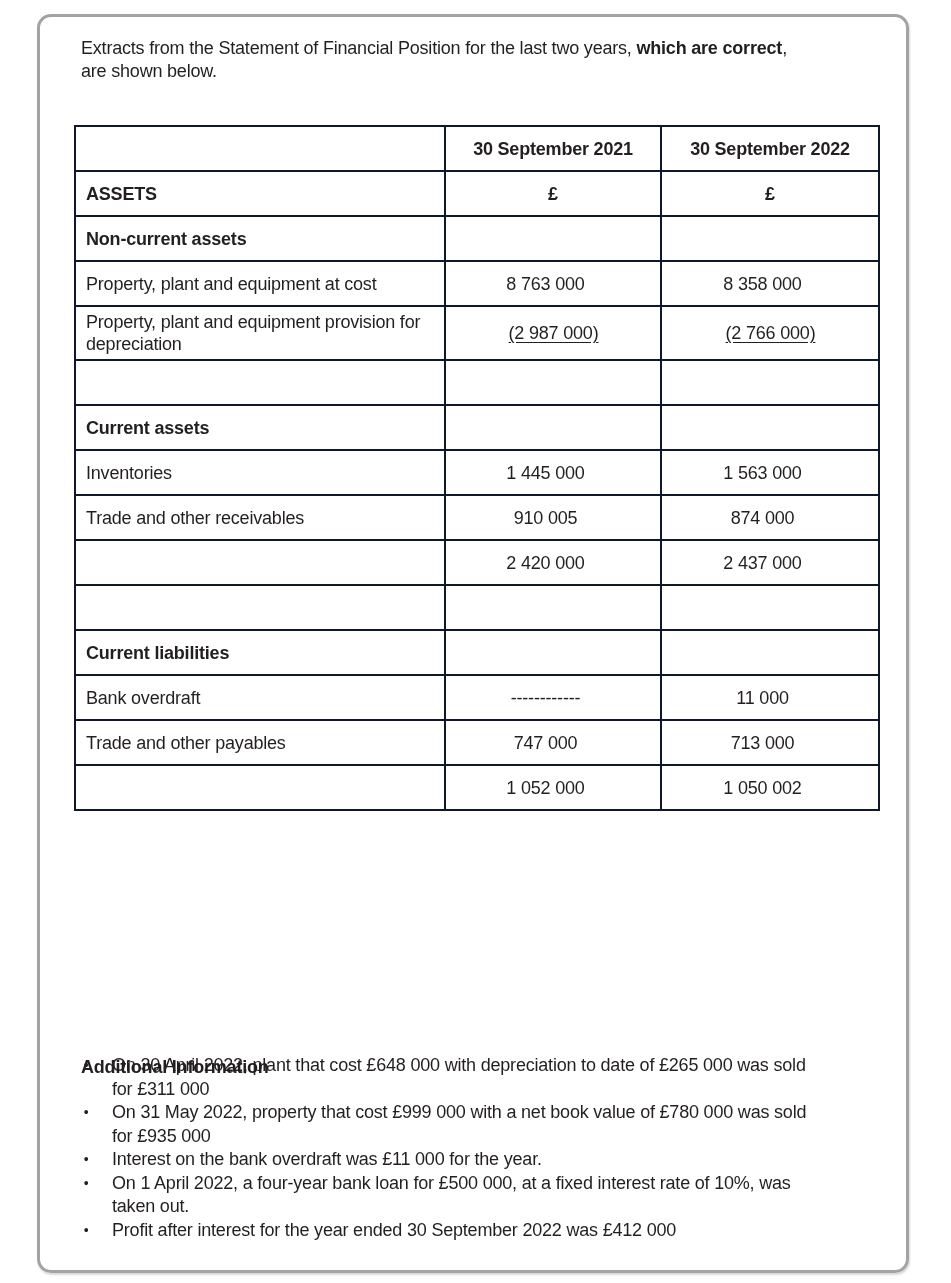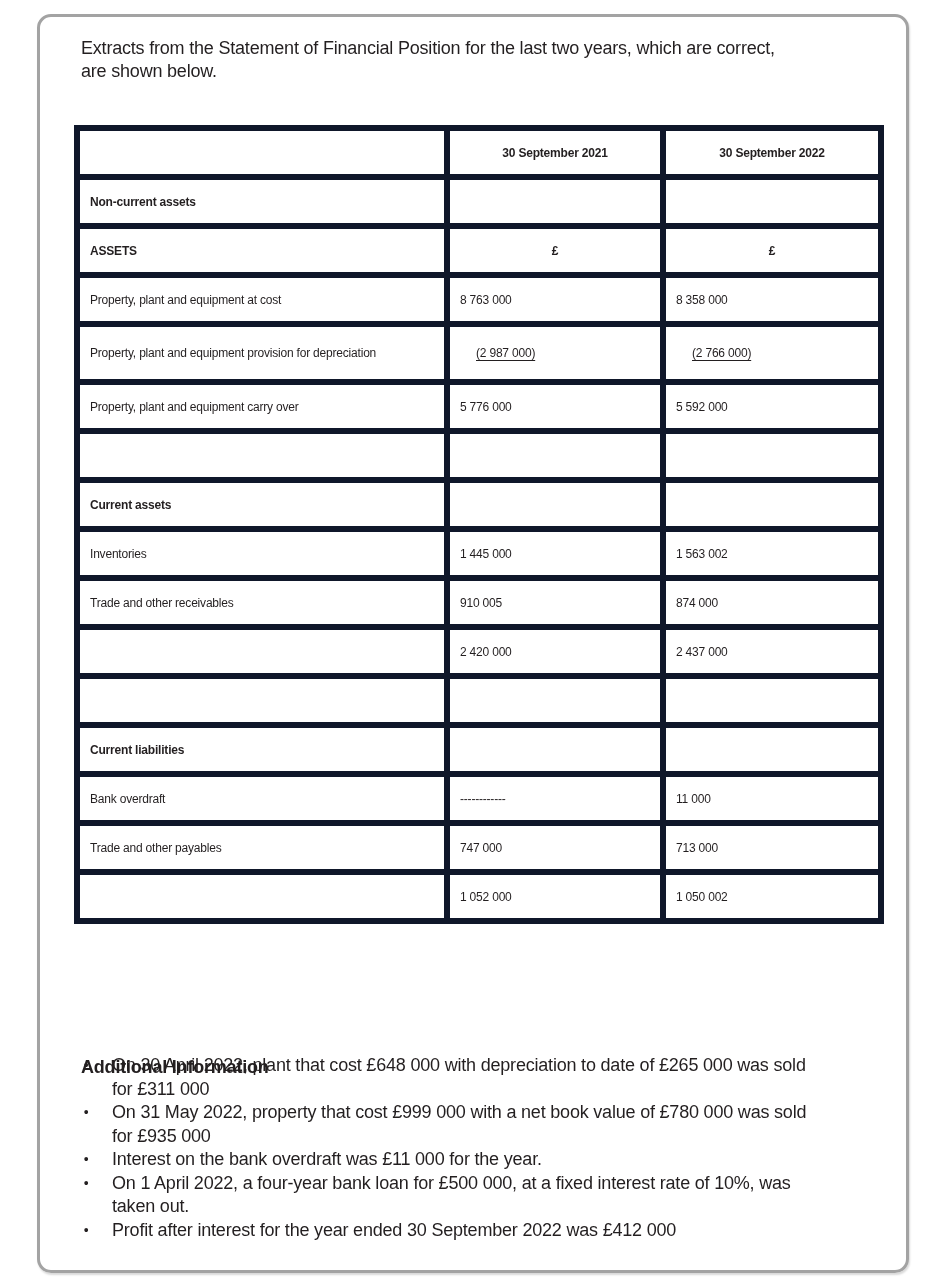--- a/index.html
+++ b/index.html
@@ -6,35 +6,35 @@
     body { width: 951px; height: 1283px; position: relative; font-family: "Liberation Sans", "DejaVu Sans", sans-serif; color: #231f20; }
     .frame {
       position: absolute; left: 37px; top: 14px; width: 872px; height: 1259px;
       border: 3px solid #a3a3a3; border-radius: 14px; box-sizing: border-box;
       box-shadow: 1px 2px 2px rgba(0,0,0,0.15);
     }
     .intro {
       position: absolute; left: 81px; top: 37px; width: 720px;
       font-size: 18px; line-height: 23px; letter-spacing: -0.2px;
     }
-    .intro b { font-weight: normal; margin-top: 44px; }
+    .intro b { font-weight: bold; margin-top: 44px; }
     table.sofp {
       position: absolute; left: 74px; top: 125px; width: 804px;
       border-collapse: collapse; table-layout: fixed;
     }
     table.sofp col.c0 { width: 370px; }
     table.sofp col.c1 { width: 216px; }
     table.sofp col.c2 { width: 218px; }
     table.sofp td {
-      border: 6px solid #0f172a; height: 43px; padding: 0 10px;
-      font-size: 12px; line-height: 22px; vertical-align: middle;
+      border: 2px solid #0f172a; height: 43px; padding: 0 10px;
+      font-size: 18px; line-height: 22px; vertical-align: middle;
       letter-spacing: -0.2px;
     }
     table.sofp tr.tall td { height: 52px; }
-    table.sofp td.num { text-align: left; padding-right: 25px; }
+    table.sofp td.num { text-align: center; padding-right: 25px; }
     table.sofp td.hdr { text-align: center; font-weight: bold; }
     table.sofp td.bold { font-weight: bold; }
     .ul { text-decoration: underline; text-underline-offset: 3px; margin-left: 16px; }
     .dash { letter-spacing: 0; }
     .addl-title {
       position: absolute; left: 81px; top: 1057px; font-size: 18px; font-weight: bold; letter-spacing: -0.2px;
     }
     ul.addl {
       position: absolute; left: 81px; top: 1054px; width: 740px; margin: 0; padding: 0; list-style: none;
       font-size: 18px; line-height: 23.5px; letter-spacing: -0.2px;
@@ -57,58 +57,53 @@
       <col class="c1">
       <col class="c2">
     </colgroup>
   <tbody>
     <tr>
       <td></td>
       <td class="hdr">30 September 2021</td>
       <td class="hdr">30 September 2022</td>
     </tr>
     <tr>
+      <td class="bold">ASSETS</td>
+      <td class="hdr">£</td>
+      <td class="hdr">£</td>
+    </tr>
+    <tr>
       <td class="bold">Non-current assets</td>
       <td class="num"></td>
       <td class="num"></td>
-    </tr>
-    <tr>
-      <td class="bold">ASSETS</td>
-      <td class="hdr">£</td>
-      <td class="hdr">£</td>
     </tr>
     <tr>
       <td>Property, plant and equipment at cost</td>
       <td class="num">8 763 000</td>
       <td class="num">8 358 000</td>
     </tr>
     <tr class="tall">
       <td>Property, plant and equipment provision for depreciation</td>
       <td class="num"><span class="ul">(2 987 000)</span></td>
       <td class="num"><span class="ul">(2 766 000)</span></td>
-    </tr>
-    <tr>
-      <td>Property, plant and equipment carry over</td>
-      <td class="num">5 776 000</td>
-      <td class="num">5 592 000</td>
     </tr>
     <tr>
       <td></td>
       <td class="num"></td>
       <td class="num"></td>
     </tr>
     <tr>
       <td class="bold">Current assets</td>
       <td class="num"></td>
       <td class="num"></td>
     </tr>
     <tr>
       <td>Inventories</td>
       <td class="num">1 445 000</td>
-      <td class="num">1 563 002</td>
+      <td class="num">1 563 000</td>
     </tr>
     <tr>
       <td>Trade and other receivables</td>
       <td class="num">910 005</td>
       <td class="num">874 000</td>
     </tr>
     <tr>
       <td></td>
       <td class="num">2 420 000</td>
       <td class="num">2 437 000</td>

